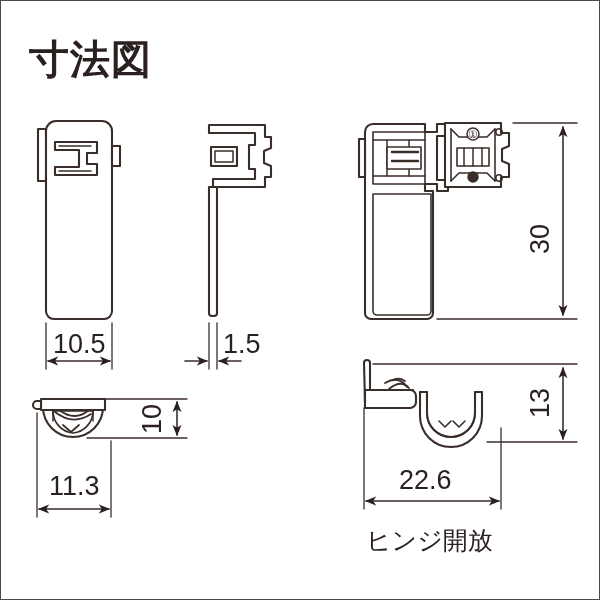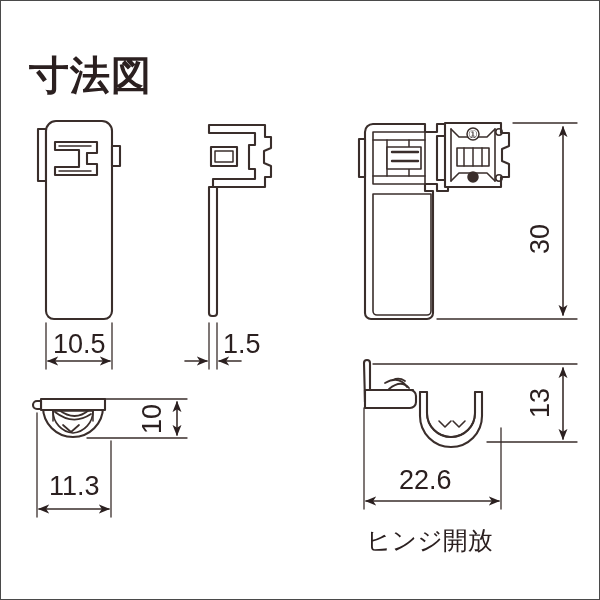--- a/index.html
+++ b/index.html
@@ -15,21 +15,21 @@
     width: 600px;
     height: 600px;
     background: #ffffff;
     box-sizing: border-box;
     border: 1px solid #4a4a4a;
     overflow: hidden;
   }
   #page-title {
     position: absolute;
     left: 28px;
-    top: 54px;
+    top: 38px;
     font-family: "DejaVu Sans", sans-serif;
     font-size: 40px;
     font-weight: 700;
     color: #2b2020;
     letter-spacing: 1px;
     line-height: 1;
     white-space: nowrap;
   }
   svg.drawing {
     position: absolute;

